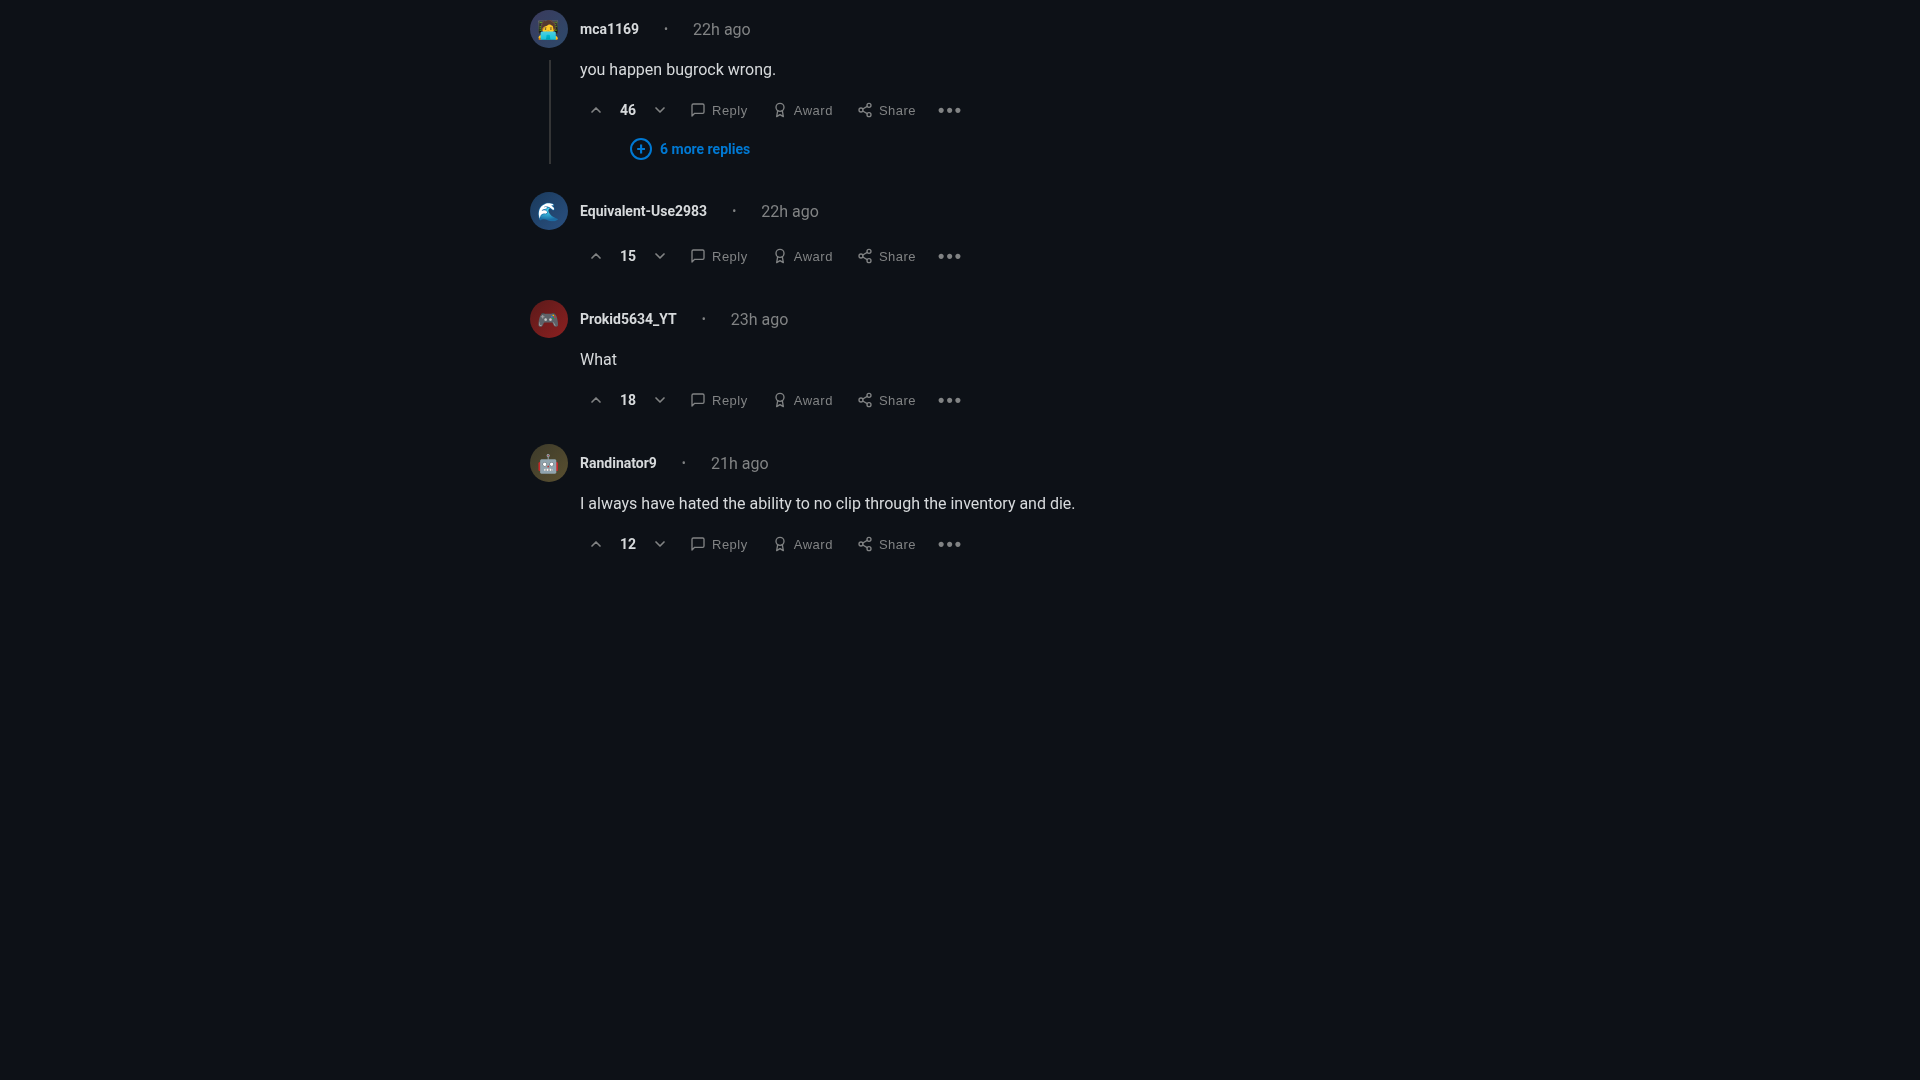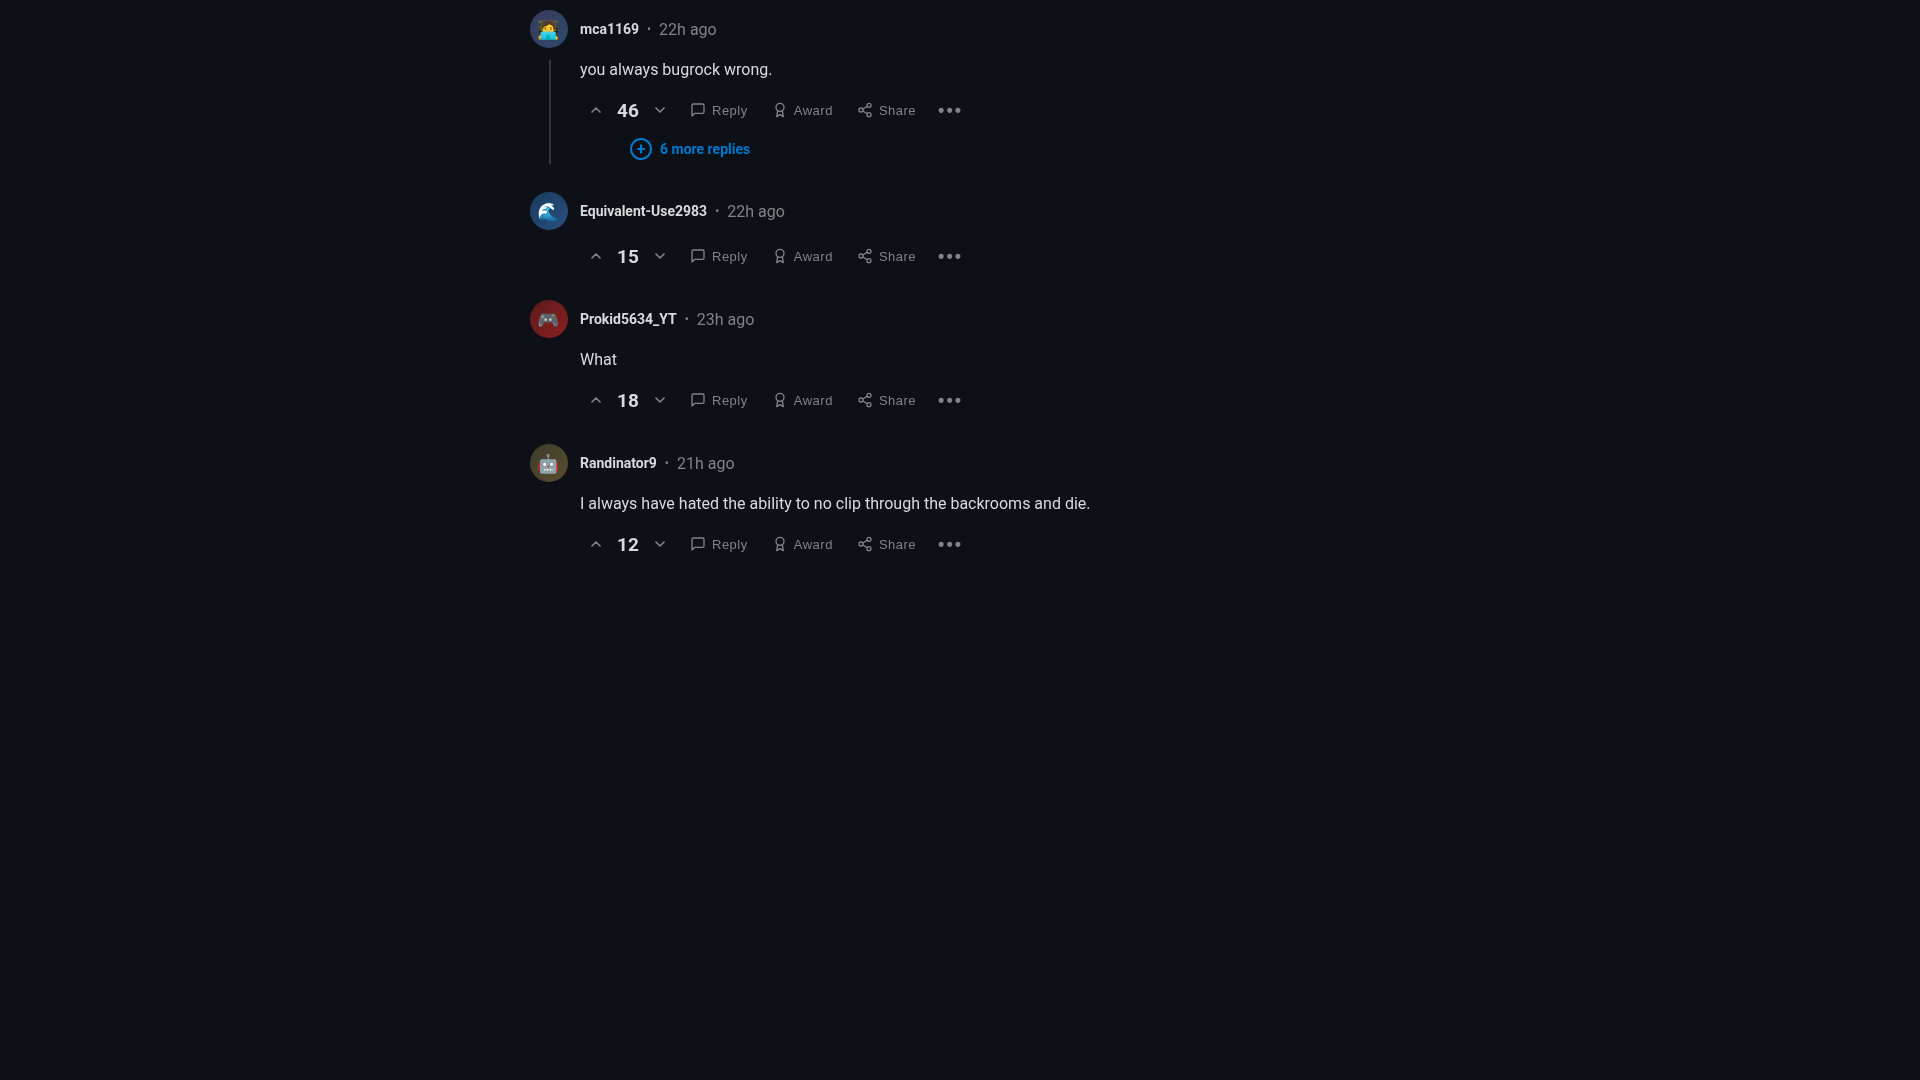--- a/index.html
+++ b/index.html
@@ -55,21 +55,21 @@
     .avatar.prokid {
       background: linear-gradient(135deg, #5c1a1a 0%, #8b2020 100%);
     }
     .avatar.randi {
       background: linear-gradient(135deg, #3c3a2a 0%, #5a5030 100%);
     }
 
     .comment-meta {
       display: flex;
       align-items: center;
-      gap: 8px;
+      gap: 25px;
     }
 
     .username {
       font-weight: 700;
       color: #d7dadc;
       font-size: 14px;
     }
 
     .dot {
       color: #818384;
@@ -128,21 +128,21 @@
       border-radius: 50%;
       border: none;
       background: transparent;
       color: #818384;
       cursor: pointer;
       font-size: 18px;
     }
 
     .vote-count {
       color: #d7dadc;
-      font-size: 19px;
+      font-size: 14px;
       font-weight: 700;
       min-width: 24px;
       text-align: center;
     }
 
     .more-replies {
       display: flex;
       align-items: center;
       gap: 8px;
       color: #0079d3;
@@ -191,21 +191,21 @@
       <div class="thread-line"></div>
       <div class="comment-header">
         <div class="avatar mca">🧑‍💻</div>
         <div class="comment-meta">
           <span class="username">mca1169</span>
           <span class="dot">•</span>
           <span class="timestamp">22h ago</span>
         </div>
       </div>
       <div class="comment-body">
-        <div class="comment-text">you always bugrock wrong.</div>
+        <div class="comment-text">you happen bugrock wrong.</div>
         <div class="comment-actions">
           <div class="vote-section">
             <button class="vote-btn">
               <svg width="16" height="16" viewBox="0 0 24 24" fill="none" stroke="currentColor" stroke-width="2.5" stroke-linecap="round" stroke-linejoin="round">
                 <polyline points="18 15 12 9 6 15"></polyline>
               </svg>
             </button>
             <span class="vote-count">46</span>
             <button class="vote-btn">
               <svg width="16" height="16" viewBox="0 0 24 24" fill="none" stroke="currentColor" stroke-width="2.5" stroke-linecap="round" stroke-linejoin="round">
@@ -323,21 +323,21 @@
     <div class="comment">
       <div class="comment-header">
         <div class="avatar randi">🤖</div>
         <div class="comment-meta">
           <span class="username">Randinator9</span>
           <span class="dot">•</span>
           <span class="timestamp">21h ago</span>
         </div>
       </div>
       <div class="comment-body">
-        <div class="comment-text">I always have hated the ability to no clip through the backrooms and die.</div>
+        <div class="comment-text">I always have hated the ability to no clip through the inventory and die.</div>
         <div class="comment-actions">
           <div class="vote-section">
             <button class="vote-btn">
               <svg width="16" height="16" viewBox="0 0 24 24" fill="none" stroke="currentColor" stroke-width="2.5" stroke-linecap="round" stroke-linejoin="round">
                 <polyline points="18 15 12 9 6 15"></polyline>
               </svg>
             </button>
             <span class="vote-count">12</span>
             <button class="vote-btn">
               <svg width="16" height="16" viewBox="0 0 24 24" fill="none" stroke="currentColor" stroke-width="2.5" stroke-linecap="round" stroke-linejoin="round">

